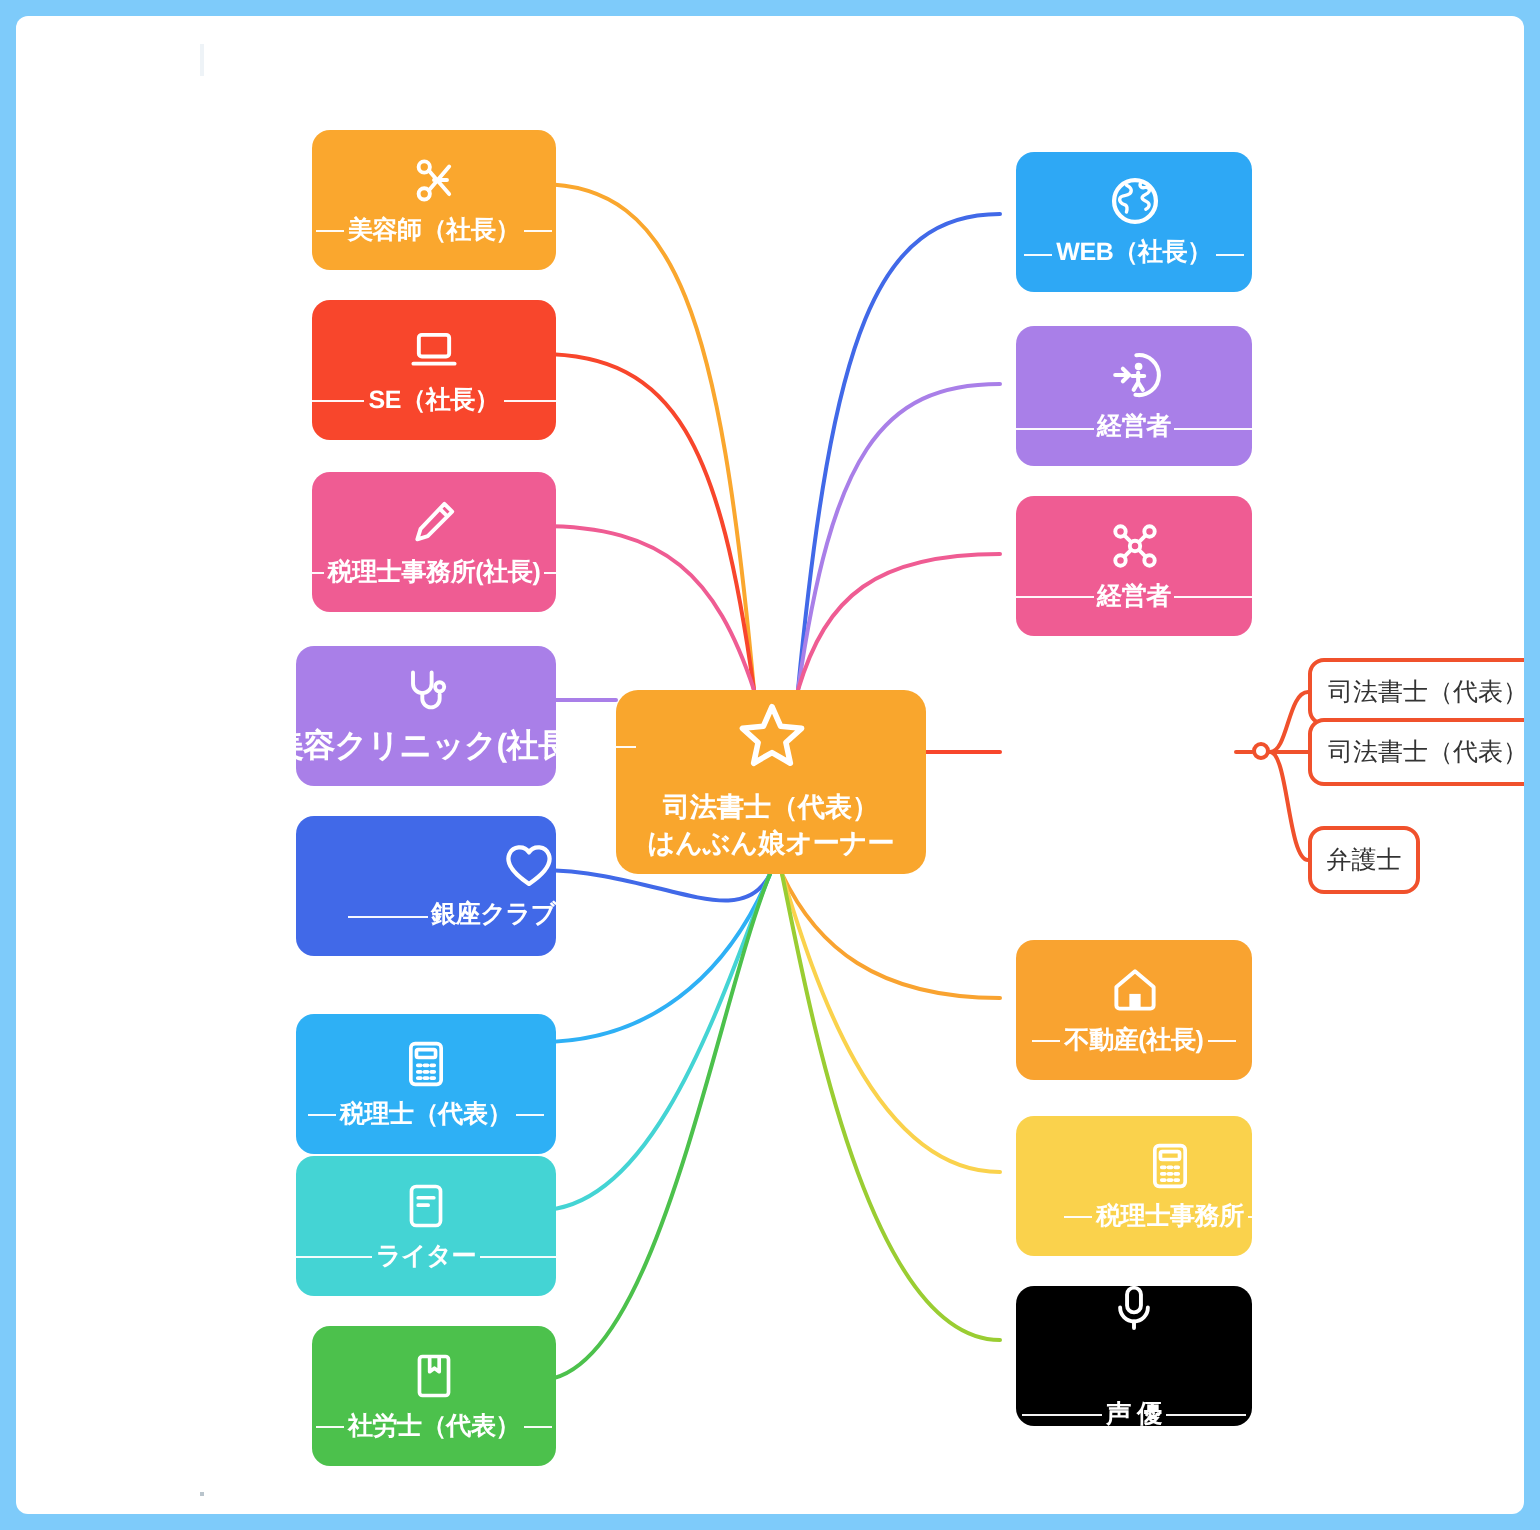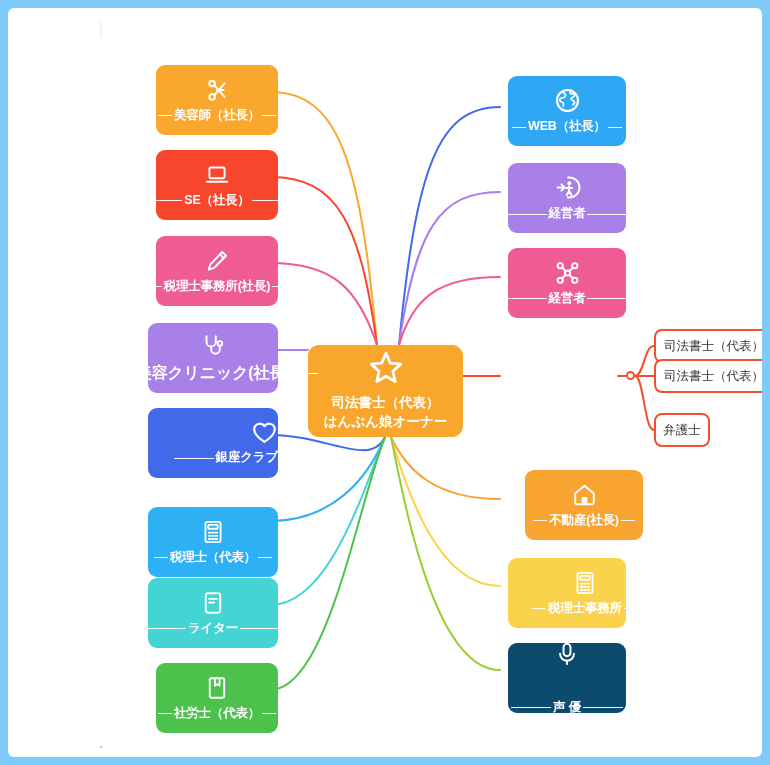--- a/index.html
+++ b/index.html
@@ -260,42 +260,42 @@
             <circle cx="5.3" cy="18.7" r="2.4"></circle>
             <circle cx="18.7" cy="18.7" r="2.4"></circle>
             <circle cx="12" cy="12" r="2.4"></circle>
             <path d="M7.1 7.1 L10.2 10.2 M16.9 7.1 L13.8 10.2 M7.1 16.9 L10.2 13.8 M16.9 16.9 L13.8 13.8"></path>
           </svg>
       </span>
       <span class="lbl wide">経営者</span>
     </div>
 
 
-    <div class="node side right" style="left:500px;top:462px;background:#f9a330;margin-left:17px;">
+    <div class="node side right" style="left:500px;top:462px;background:#f9a330;">
       <span class="ico">
         <svg width="27" height="26" viewBox="0 0 24 24" fill="none" stroke="#fff" stroke-width="1.8" stroke-linejoin="round">
             <path d="M3.4 10.6 L12 3.4 l8.6 7.2 v8.6 a1.4 1.4 0 0 1 -1.4 1.4 H4.8 a1.4 1.4 0 0 1 -1.4 -1.4 Z"></path>
             <rect x="9.4" y="13.8" width="5.2" height="6.8" fill="#fff" stroke="none"></rect>
           </svg>
       </span>
       <span class="lbl narrow">不動産(社長)</span>
     </div>
 
     <div class="node side right" style="left:500px;top:550px;background:#fad24c;padding-left:36px;">
       <span class="ico">
         <svg width="24" height="26" viewBox="0 0 22 24" fill="none" stroke="#fff" stroke-width="1.7" stroke-linejoin="round">
             <rect x="4" y="2.6" width="14" height="18.8" rx="2"></rect>
             <rect x="6.6" y="5.4" width="8.8" height="3.6" rx="0.8"></rect>
             <path d="M7.2 12.6 h1.4 M10.3 12.6 h1.4 M13.4 12.6 h1.4 M7.2 15.6 h1.4 M10.3 15.6 h1.4 M13.4 15.6 h1.4 M7.2 18.5 h1.4 M10.3 18.5 h1.4 M13.4 18.5 h1.4" stroke-linecap="round"></path>
           </svg>
       </span>
       <span class="lbl narrow">税理士事務所</span>
     </div>
 
-    <div class="node side right" style="left:500px;top:635px;background:#0c4a6e;gap:28px;">
+    <div class="node side right" style="left:500px;top:635px;background:#000000;gap:28px;">
       <span class="ico">
         <svg width="24" height="26" viewBox="0 0 22 24" fill="none" stroke="#fff" stroke-width="1.8" stroke-linecap="round">
             <rect x="7.8" y="2.6" width="6.4" height="11.4" rx="3.2"></rect>
             <path d="M4.6 11.8 a6.4 6.4 0 0 0 12.8 0"></path>
             <path d="M11 18.2 v3"></path>
           </svg>
       </span>
       <span class="lbl wide">声 優</span>
     </div>
 

